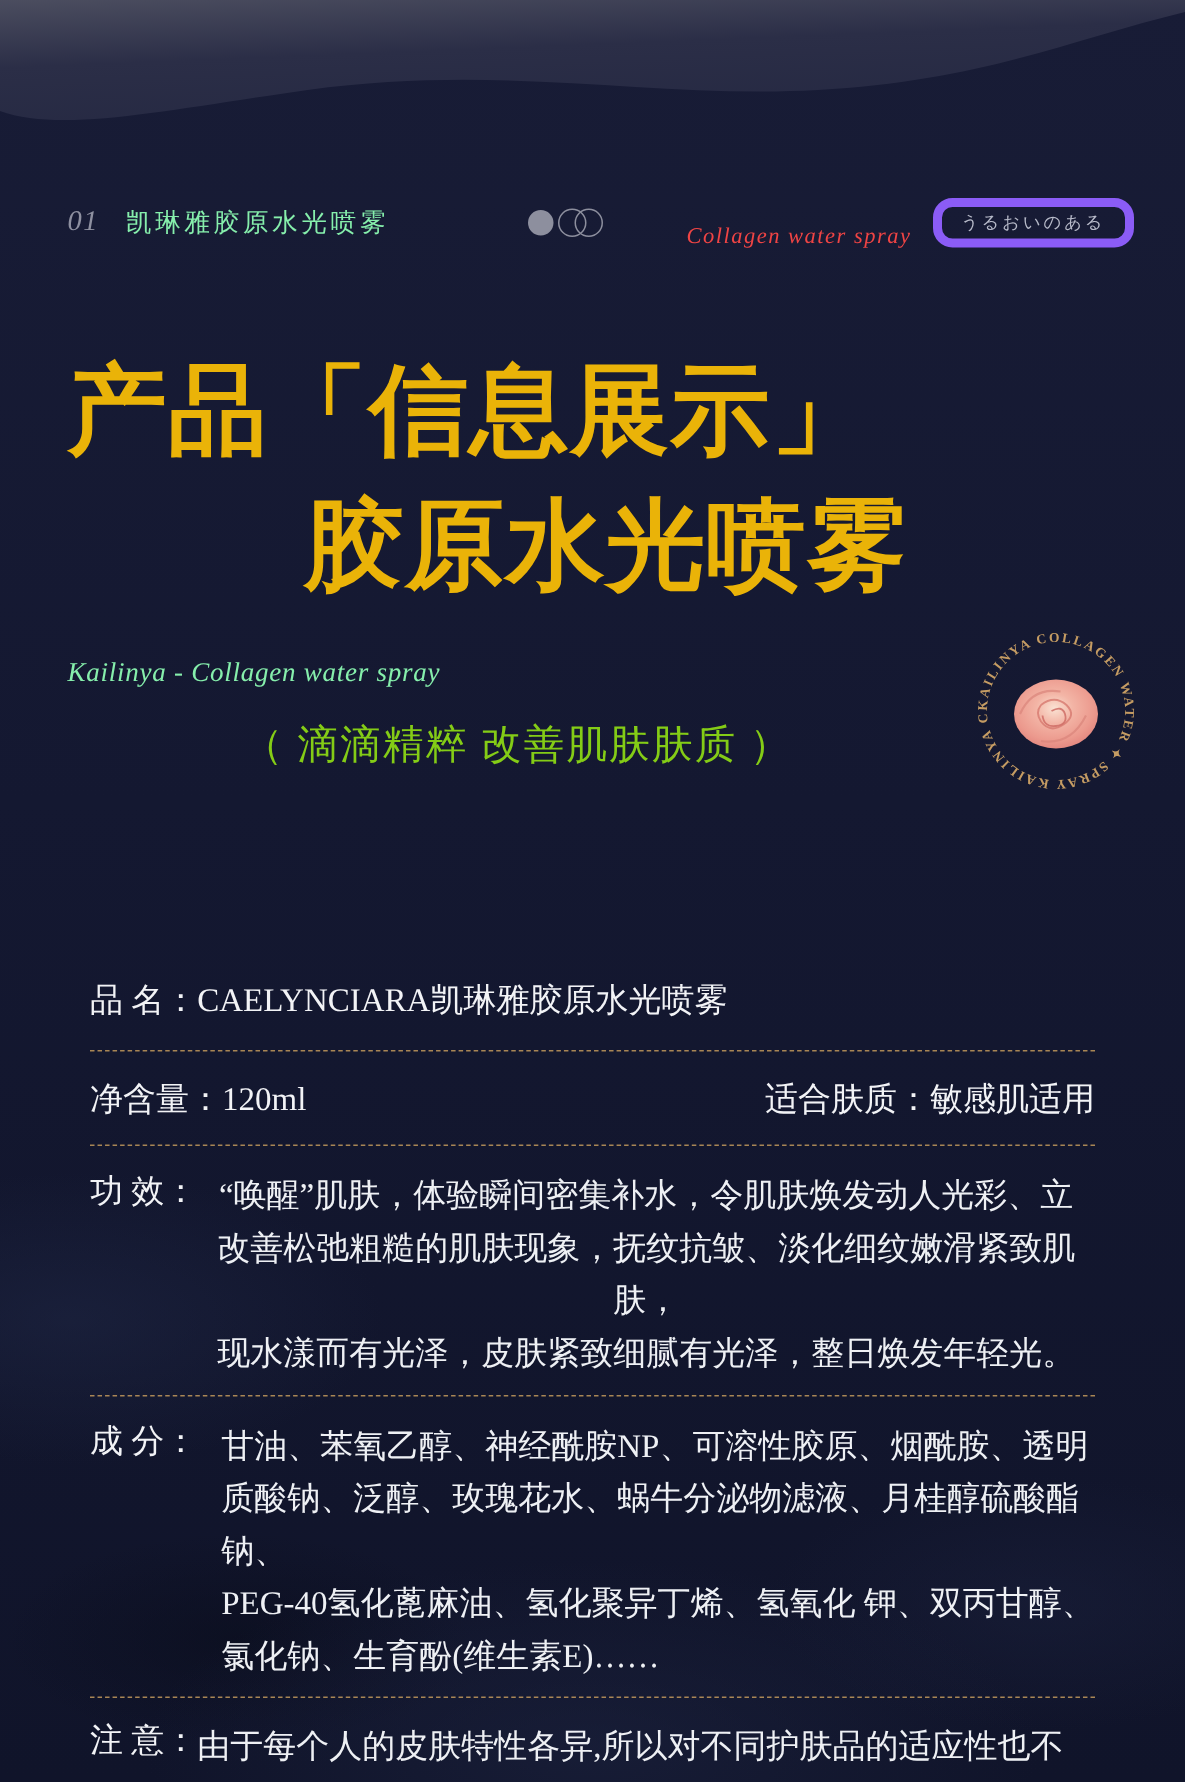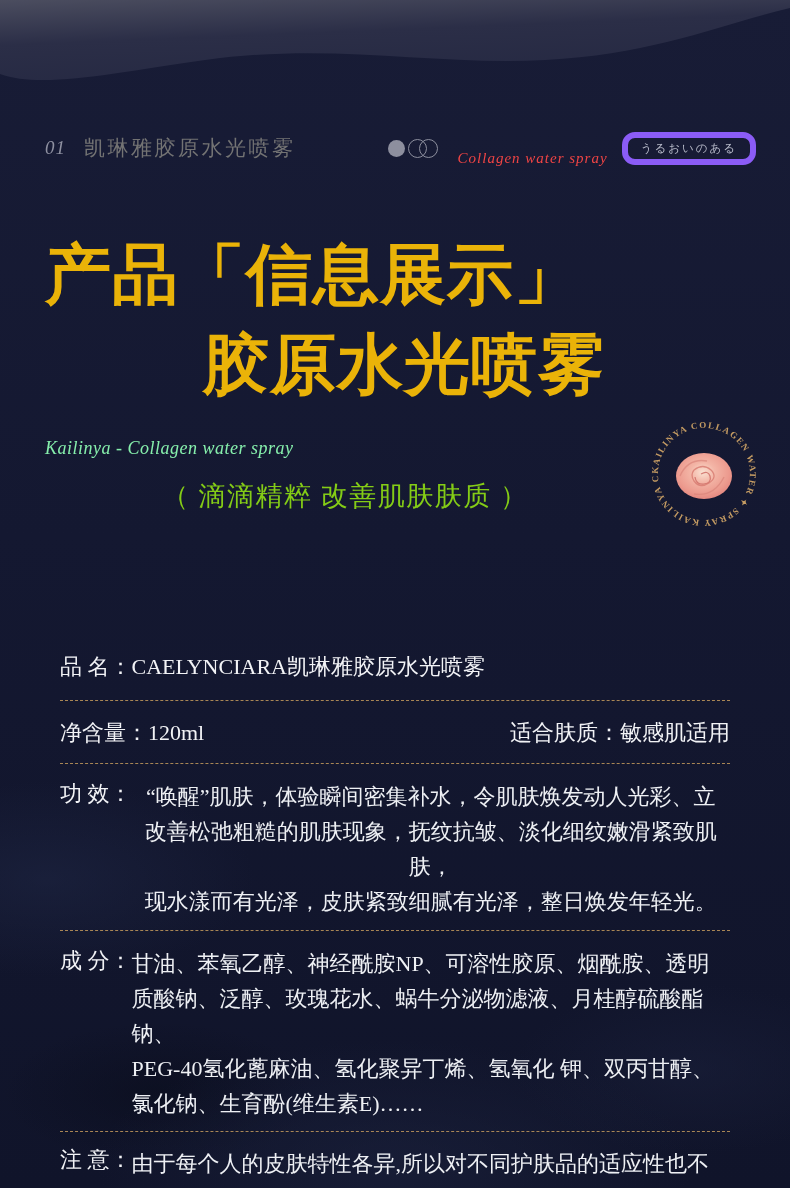--- a/index.html
+++ b/index.html
@@ -20,21 +20,21 @@
 
   
   .wave{position:absolute;top:0;left:0;width:790px;height:130px;}
 
   
   .hdr{
     position:absolute;top:134px;left:45px;right:34px;height:28px;
     display:flex;align-items:center;
   }
   .hdr-index{font-style:italic;font-size:19px;color:#8e90a0;letter-spacing:1px;}
-  .hdr-name{margin-left:18px;font-size:21px;color:#737373;letter-spacing:2.5px;}
+  .hdr-name{margin-left:18px;font-size:17px;color:#86efac;letter-spacing:2.5px;}
   .hdr-dots{margin-left:92px;display:flex;align-items:center;}
   .dot-filled{width:17px;height:17px;border-radius:50%;background:#8d8f9e;}
   .dot-ring{width:17px;height:17px;border-radius:50%;border:1.5px solid #8d8f9e;margin-left:3px;}
   .dot-ring + .dot-ring{margin-left:-8px;}
   .hdr-right{margin-left:auto;display:flex;align-items:center;}
   .hdr-en{font-style:italic;font-size:15px;color:#ef4444;letter-spacing:1px;margin-top:20px;}
   .hdr-badge{
     margin-left:14px;border:6px solid #8b5cf6;border-radius:13px;
     padding:3px 13px;font-size:11.5px;color:#b7bac9;letter-spacing:2px;
     font-family:"Liberation Sans","DejaVu Sans",sans-serif;
@@ -59,21 +59,21 @@
 
   
   .specs{position:absolute;top:648px;left:60px;right:60px;font-size:22px;}
   .divider{border-top:1px dashed rgba(185,146,90,0.9);height:0;}
   .row{display:flex;align-items:baseline;}
   .row1{padding:4px 0 18px;}
   .row2{padding:17px 0 15px;justify-content:space-between;}
   .pair{display:flex;align-items:baseline;}
   .block{display:flex;align-items:flex-start;}
   .blk-effect{padding:15px 0 11px;}
-  .blk-ingr{padding:15px 0 10px;}
+  .blk-ingr{padding:15px 0 10px;gap:16px;}
   .blk-note{padding:13px 0 0;}
   .lbl{flex:0 0 auto;white-space:nowrap;color:#f2f3f6;}
   .content{flex:1 1 auto;line-height:35px;}
   .content-center{text-align:center;}
   .content-left{text-align:left;}
   .blk-note .content{line-height:37px;}
   .val{color:#f2f3f6;}
 </style>
 </head>
 <body>

